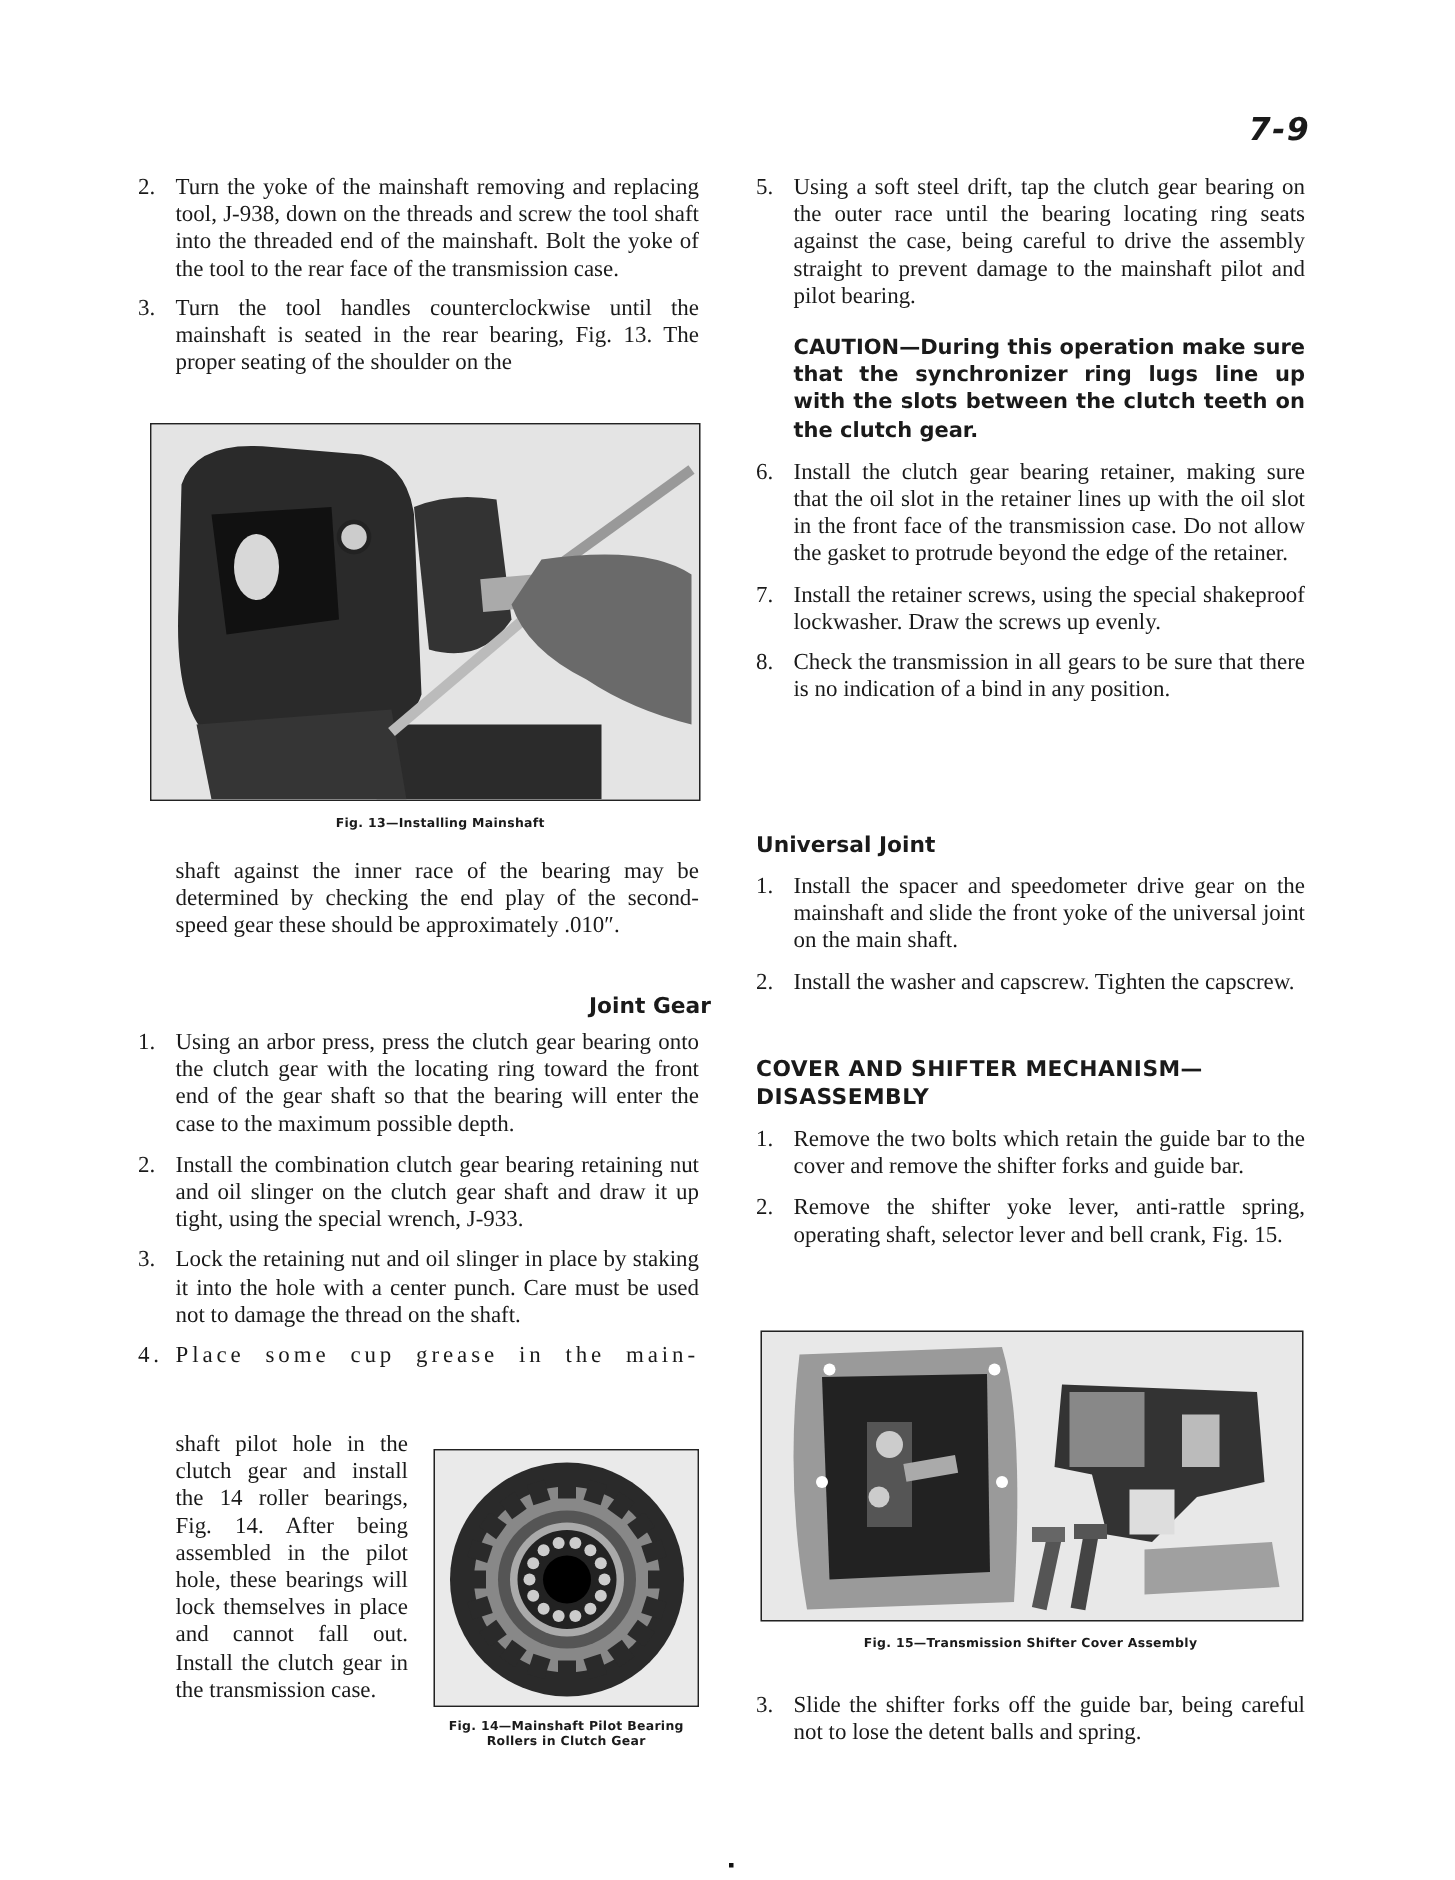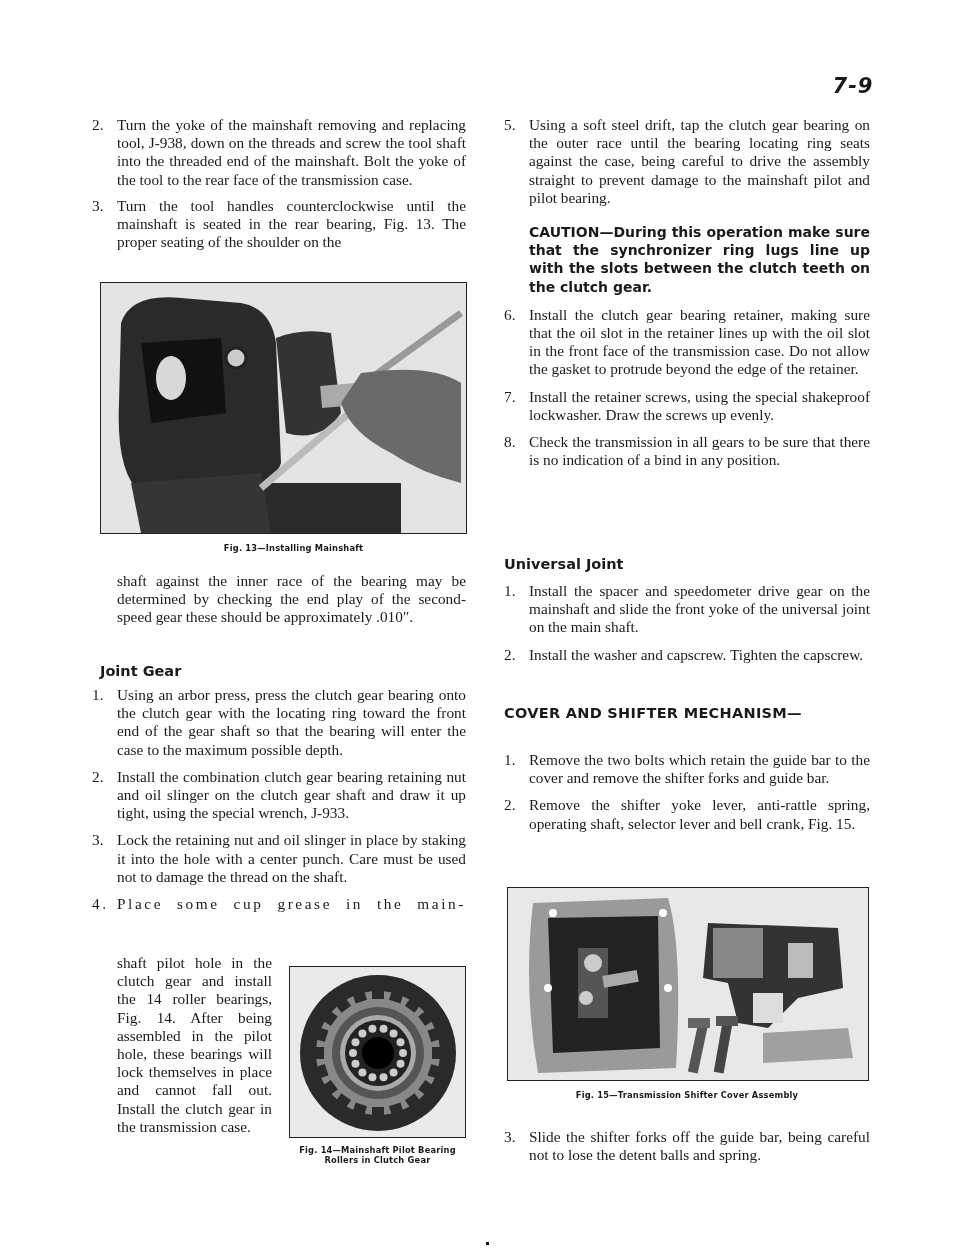--- a/index.html
+++ b/index.html
@@ -1,18 +1,18 @@
 <!DOCTYPE html>
 <html><head>
 <meta charset="utf-8">
 <style>
   html, body { margin: 0; padding: 0; background: #ffffff; }
   body { width: 970px; height: 1253px; position: relative; overflow: hidden; color: #1a1a1a; }
   .serif { font-family: "Liberation Serif", "DejaVu Serif", serif; font-size: 15.3px; line-height: 18.2px; }
-  .sans-b { font-family: "DejaVu Sans", "Liberation Sans", sans-serif; font-weight: bold; }
+  .sans-b { font-family: "DejaVu Sans", "Liberation Sans", sans-serif; font-weight: bold; text-align: right; }
   .page-num { position: absolute; left: 828px; top: 74px; width: 50px; text-align: center; font-size: 21px; font-style: italic; letter-spacing: 1px; }
   .col { position: absolute; }
   .col-left { left: 92px; width: 374px; }
   .col-right { left: 504px; width: 366px; }
   .item { position: relative; padding-left: 25px; text-align: justify; }
   .item .num { position: absolute; left: 0; top: 0; }
   .heading { font-size: 14.5px; }
   .center-heading { text-align: left; font-size: 14.5px; line-height: 18.5px; letter-spacing: 0.3px; }
   .caution { padding-left: 25px; font-size: 14px; line-height: 18.2px; text-align: justify; }
   .caption { text-align: center; font-size: 8.3px; letter-spacing: 0.2px; line-height: 10px; }
@@ -168,20 +168,21 @@
     <span>Install the spacer and speedometer drive gear on the mainshaft and slide the front yoke of the universal joint on the main shaft.</span>
   </div>
   <div class="item" style="margin-top:9px;">
     <span class="num">2.</span>
     <span>Install the washer and capscrew. Tighten the capscrew.</span>
   </div>
 </div>
 
 <div class="col" style="left:504px; top:704px; width:366px;">
   <div class="center-heading sans-b">COVER AND SHIFTER MECHANISM—</div>
+  <div class="center-heading sans-b">DISASSEMBLY</div>
 </div>
 
 <div class="col col-right serif" style="top:751px;">
   <div class="item">
     <span class="num">1.</span>
     <span>Remove the two bolts which retain the guide bar to the cover and remove the shifter forks and guide bar.</span>
   </div>
   <div class="item" style="margin-top:9px;">
     <span class="num">2.</span>
     <span>Remove the shifter yoke lever, anti-rattle spring, operating shaft, selector lever and bell crank, Fig. 15.</span>

